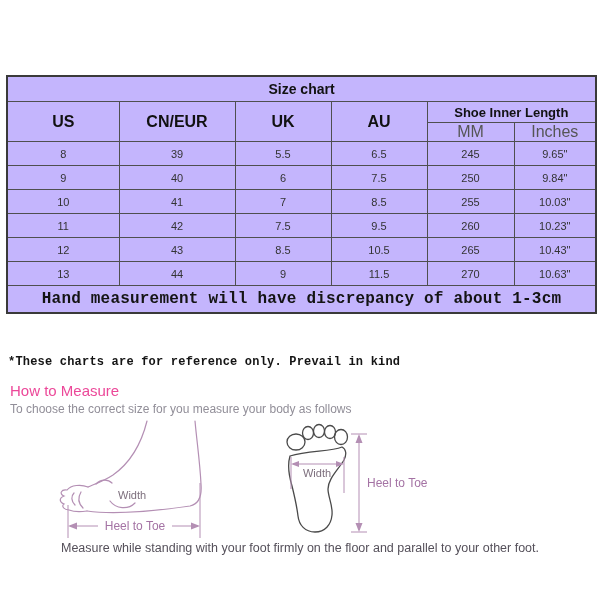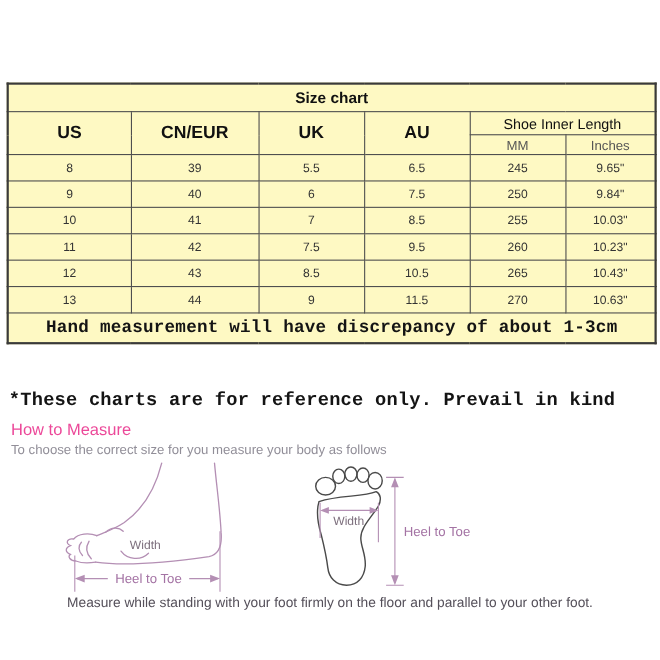--- a/index.html
+++ b/index.html
@@ -4,40 +4,40 @@
 <style>
   html,body{margin:0;padding:0;}
   body{
     width:600px;height:600px;position:relative;background:#ffffff;
     font-family:"Liberation Sans",sans-serif;overflow:hidden;
   }
   
   table.sizechart{
     position:absolute;left:6px;top:75px;width:589px;
     border-collapse:collapse;table-layout:fixed;
-    border:2px solid #3a3a3a;background:#fef9c3;
+    border:2px solid #3a3a3a;background:#c4b5fd;
   }
   table.sizechart td{
     border:1px solid #4f4f4f;text-align:center;vertical-align:middle;
     padding:0;overflow:hidden;white-space:nowrap;
   }
   td.title-cell{height:24px;font-weight:bold;font-size:14px;color:#111;}
   td.colhead{height:38px;font-weight:bold;font-size:16px;color:#111;}
-  td.innerhead{height:20px;font-weight:normal;font-size:13px;color:#111;margin-left:48px;}
-  td.subhead{height:17px;font-size:12px;color:#555;}
+  td.innerhead{height:20px;font-weight:bold;font-size:13px;color:#111;margin-left:48px;}
+  td.subhead{height:17px;font-size:16px;color:#555;}
   td.cell{height:23px;font-size:11px;color:#333;}
   td.footnote-cell{
     height:26px;font-family:"Liberation Mono",monospace;
     font-weight:bold;font-size:16px;color:#141414;letter-spacing:0.2px;
   }
   
   .ref-note{
     position:absolute;left:8px;top:355px;
     font-family:"Liberation Mono",monospace;font-weight:bold;
-    font-size:17px;color:#141414;letter-spacing:0.2px;
+    font-size:12px;color:#141414;letter-spacing:0.2px;
   }
   .htm-title{
     position:absolute;left:10px;top:382px;
     font-size:15px;color:#ec4899;text-align:center;
   }
   .htm-subtitle{
     position:absolute;left:10px;top:402px;
     font-size:12px;color:#918e98;
   }
   .measure-note{

